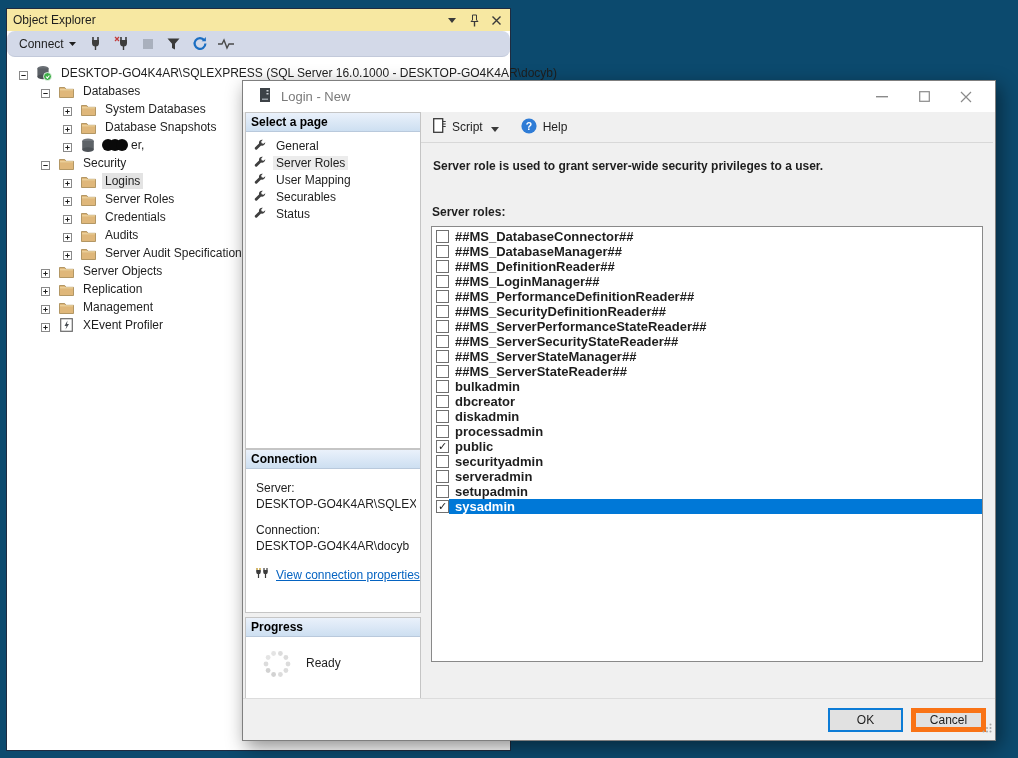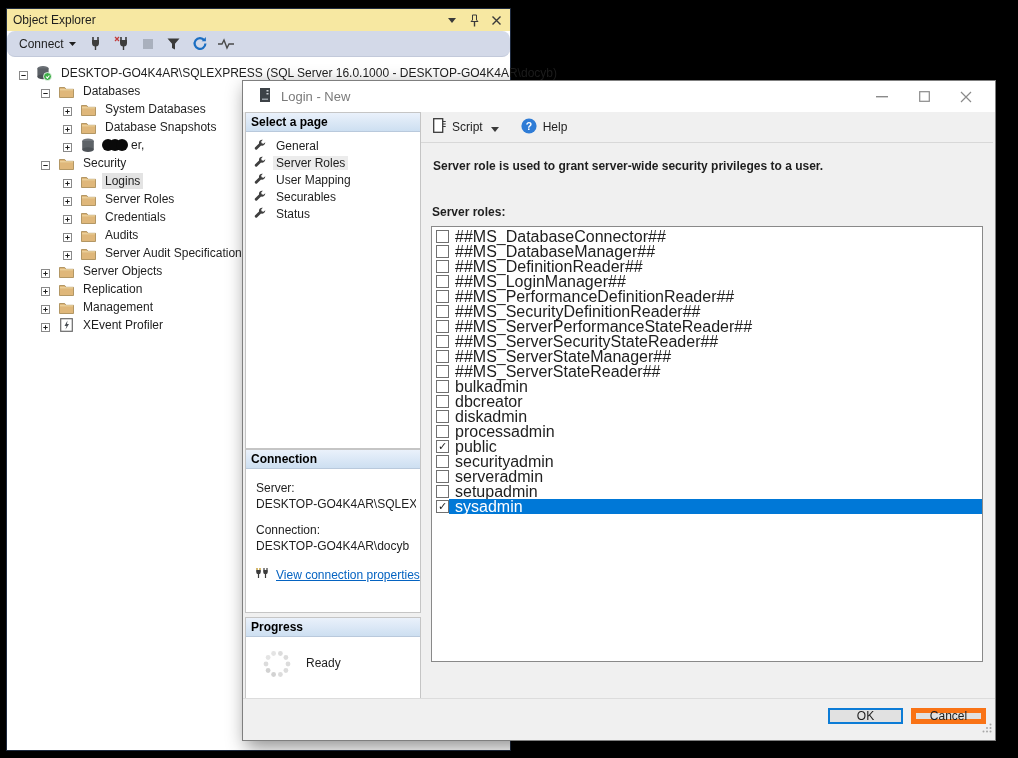--- a/index.html
+++ b/index.html
@@ -1,16 +1,16 @@
 <!DOCTYPE html>
 <html><head>
 <meta charset="utf-8">
 <style>
   html,body{margin:0;padding:0;background:#2b3a55;font-family:"Liberation Sans",sans-serif;}
-  #screen{position:relative;width:1018px;height:758px;background:#000000;overflow:hidden;}
+  #screen{position:relative;width:1018px;height:758px;background:#0c4a6e;overflow:hidden;}
 
   
   #object-explorer{position:absolute;left:6px;top:8px;width:505px;height:743px;background:#fff;border:1px solid #1f2b40;box-sizing:border-box;}
   #oe-titlebar{height:22px;background:#f7e8a2;display:flex;align-items:center;padding:0 6px;box-sizing:border-box;}
   #oe-title{font-size:12px;color:#1e1e1e;flex:1;}
   .oe-tb-ico{width:16px;height:16px;display:flex;align-items:center;justify-content:center;margin-left:6px;cursor:default;}
   #oe-toolbar{height:26px;background:#d3d9e8;display:flex;align-items:center;padding:0 8px;box-sizing:border-box;border-bottom:1px solid #c2c9da;border-radius:8px;}
   #connect-btn{display:flex;align-items:center;font-size:12px;color:#1e1e1e;padding:2px 4px;}
   .tool-ico{width:20px;height:18px;display:flex;align-items:center;justify-content:center;margin-left:6px;}
   #oe-tree{padding-top:7px;background:#fff;}
@@ -51,26 +51,26 @@
   #script-btn{display:flex;align-items:center;font-size:12px;color:#1e1e1e;}
   #script-label{margin-left:6px;}
   #script-caret{margin-left:8px;}
   #help-btn{display:flex;align-items:center;font-size:12px;color:#1e1e1e;margin-left:22px;}
   #help-label{margin-left:6px;}
   #dlg-desc{position:absolute;left:190px;top:78px;font-size:12px;color:#1e1e1e;font-weight:bold;}
   #roles-caption{position:absolute;left:189px;top:124px;font-size:12px;color:#1e1e1e;font-weight:bold;}
   #roles-list{position:absolute;left:188px;top:145px;width:552px;height:436px;background:#fff;border:1px solid #898989;box-sizing:border-box;overflow:hidden;padding-top:2px;}
   .role-row{height:15px;display:flex;align-items:center;}
   .cbx{width:13px;height:13px;border:1px solid #707070;background:#fff;box-sizing:border-box;margin-left:4px;flex:0 0 13px;font-size:11px;line-height:11px;text-align:center;color:#1a1a1a;}
-  .role-label{flex:1;font-size:16px;color:#1e1e1e;padding-left:6px;height:15px;line-height:15px;}
+  .role-label{flex:1;font-size:13px;color:#1e1e1e;padding-left:6px;height:15px;line-height:15px;font-weight:bold;}
   .role-row.selected .role-label{background:#0078d7;color:#fff;}
 
   
   #dlg-footer{position:absolute;left:0;right:0;bottom:0;height:41px;background:#f0f0f0;border-top:1px solid #dcdcdc;}
-  .dlg-btn{position:absolute;top:9px;width:75px;height:16px;font-size:12px;color:#1e1e1e;background:#e1e1e1;display:flex;align-items:center;justify-content:center;box-sizing:border-box;}
+  .dlg-btn{position:absolute;top:9px;width:75px;height:24px;font-size:12px;color:#1e1e1e;background:#e1e1e1;display:flex;align-items:center;justify-content:center;box-sizing:border-box;}
   #ok-btn{left:585px;border:2px solid #0c7cd6;}
   #cancel-btn{left:668px;border:5px solid #f97316;}
   #resize-grip{position:absolute;right:3px;bottom:3px;}
 </style>
 </head>
 <body>
 
 <div id="screen">
 
   <div id="object-explorer">

